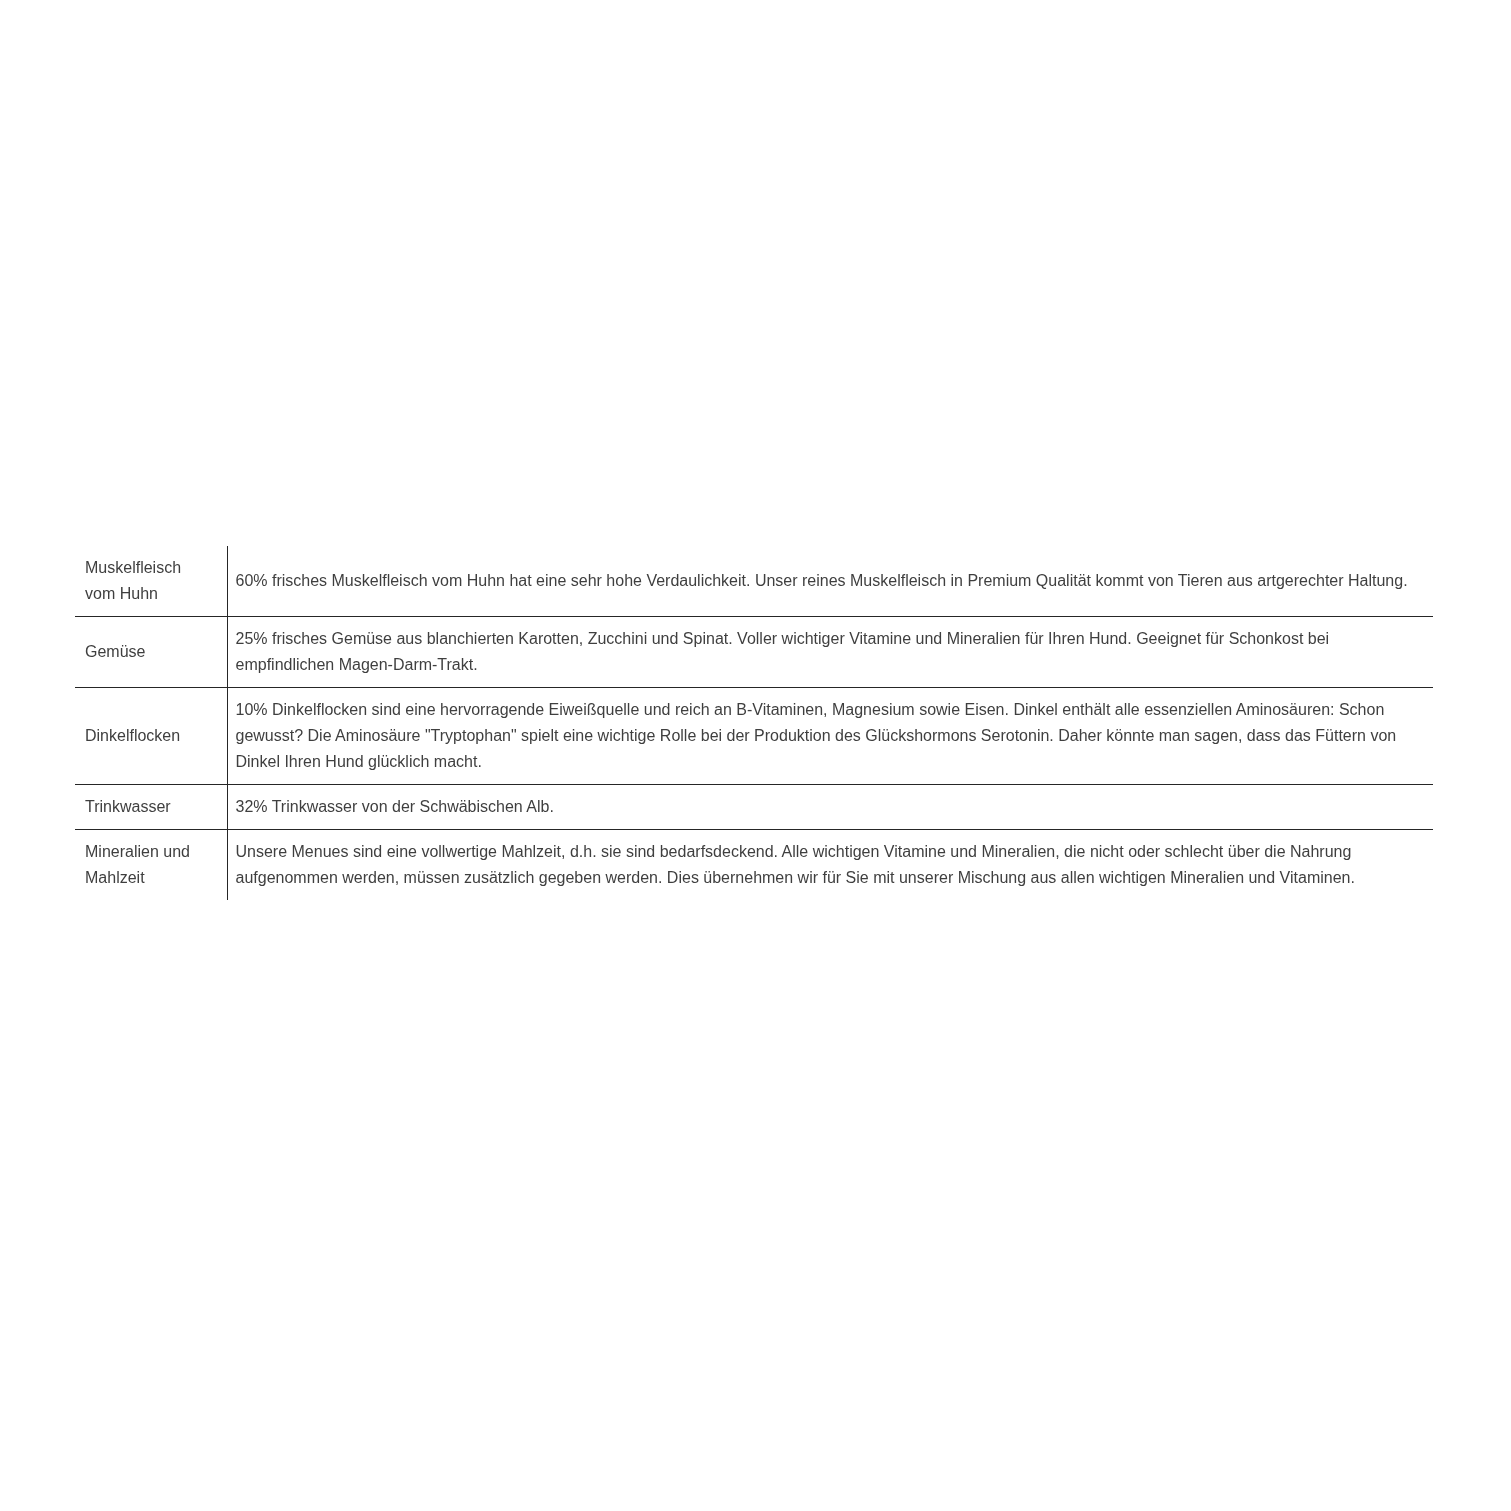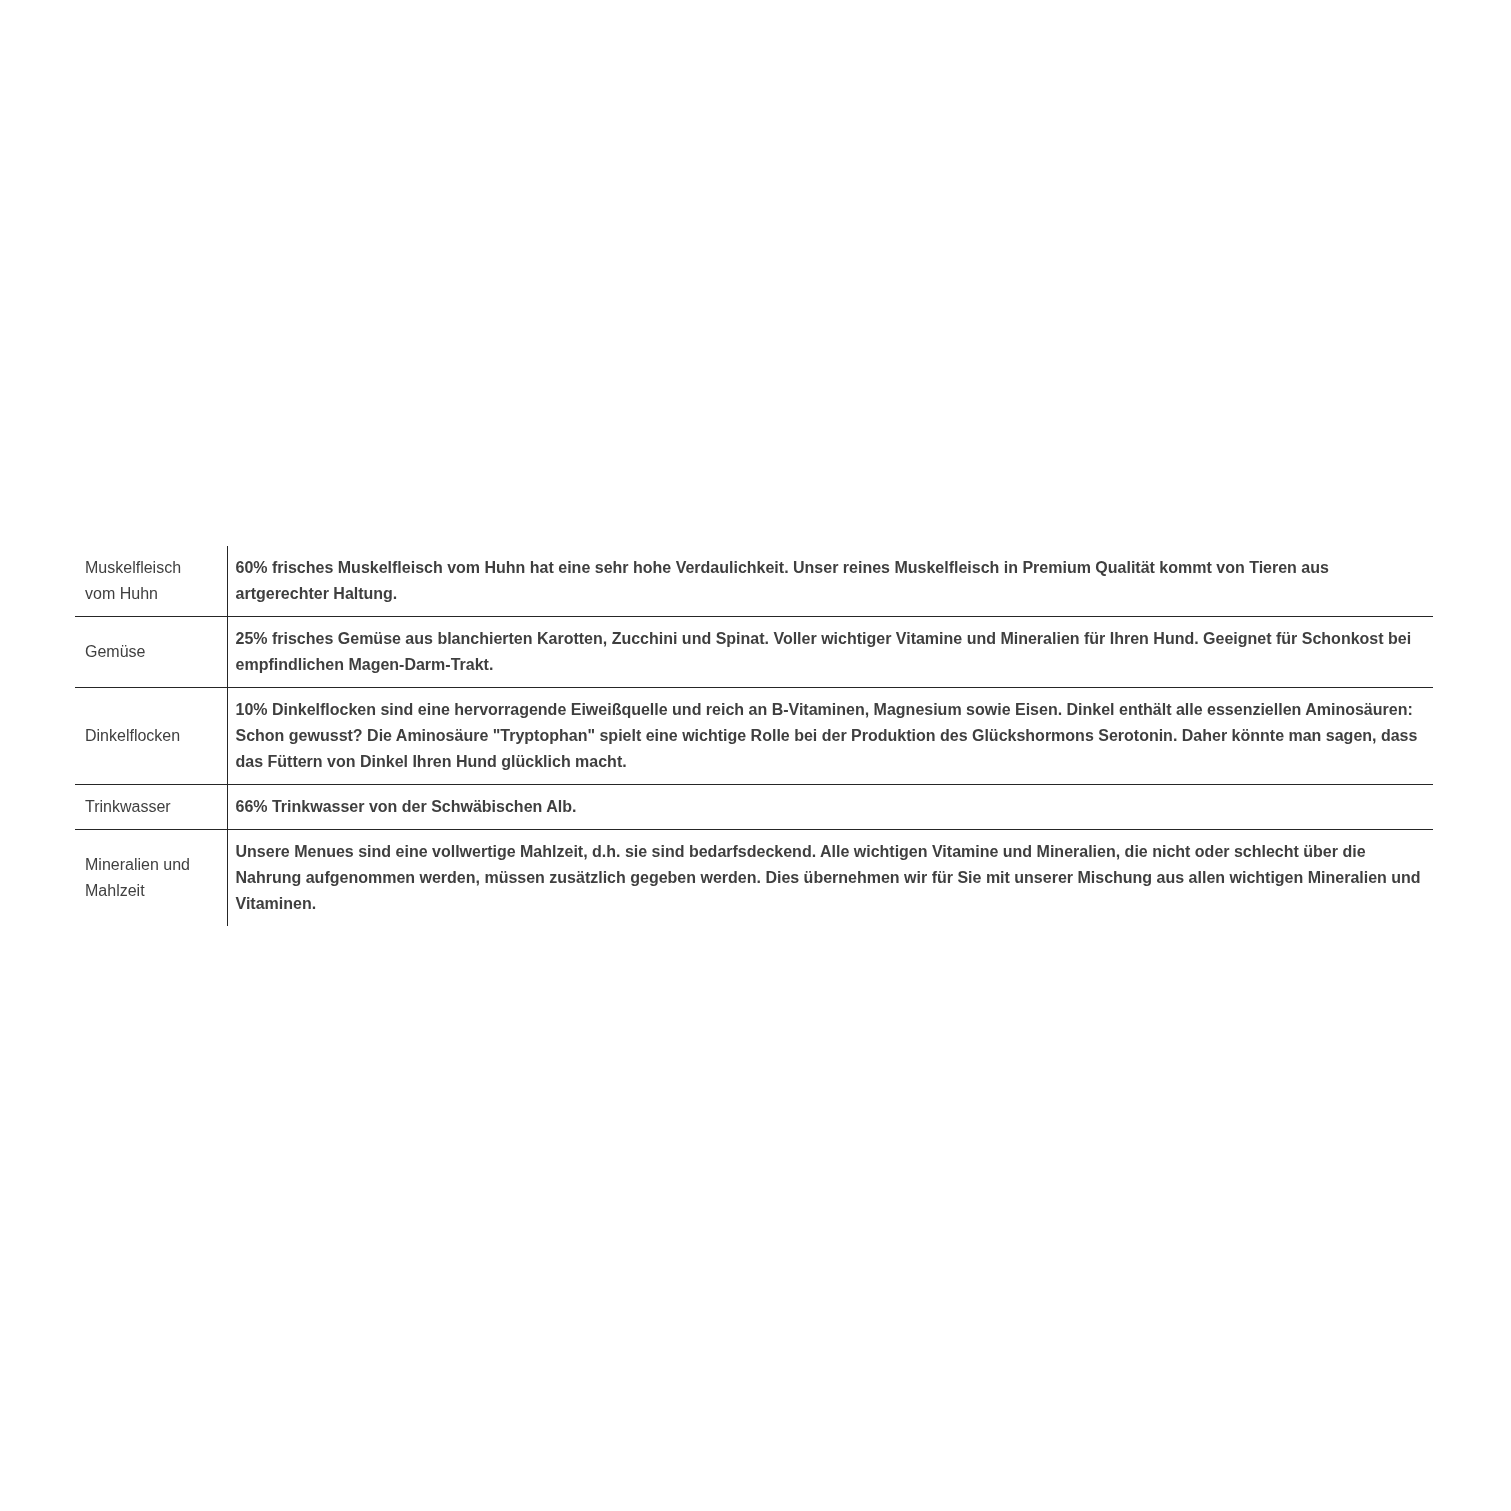--- a/index.html
+++ b/index.html
@@ -37,21 +37,20 @@
     vertical-align: middle;
     word-wrap: break-word;
   }
   td.label-cell {
     width: 152px;
     border-right: 1px solid var(--border);
     padding: 9px 24px 9px 10px;
   }
   td.desc-cell {
     padding: 9px 10px 9px 8px;
-    font-weight: bold;
   }
   tr.row + tr.row td {
     border-top: 1px solid var(--border);
   }
 </style>
 </head>
 <body>
 
 <div class="page">
   <table class="ingredients">
@@ -63,21 +62,21 @@
       <tr class="row">
         <td class="label-cell">Gemüse</td>
         <td class="desc-cell">25% frisches Gemüse aus blanchierten Karotten, Zucchini und Spinat. Voller wichtiger Vitamine und Mineralien für Ihren Hund. Geeignet für Schonkost bei empfindlichen Magen-Darm-Trakt.</td>
       </tr>
       <tr class="row">
         <td class="label-cell">Dinkelflocken</td>
         <td class="desc-cell">10% Dinkelflocken sind eine hervorragende Eiweißquelle und reich an B-Vitaminen, Magnesium sowie Eisen. Dinkel enthält alle essenziellen Aminosäuren: Schon gewusst? Die Aminosäure "Tryptophan" spielt eine wichtige Rolle bei der Produktion des Glückshormons Serotonin. Daher könnte man sagen, dass das Füttern von Dinkel Ihren Hund glücklich macht.</td>
       </tr>
       <tr class="row">
         <td class="label-cell">Trinkwasser</td>
-        <td class="desc-cell">66% Trinkwasser von der Schwäbischen Alb.</td>
+        <td class="desc-cell">32% Trinkwasser von der Schwäbischen Alb.</td>
       </tr>
       <tr class="row">
         <td class="label-cell">Mineralien und Mahlzeit</td>
         <td class="desc-cell">Unsere Menues sind eine vollwertige Mahlzeit, d.h. sie sind bedarfsdeckend. Alle wichtigen Vitamine und Mineralien, die nicht oder schlecht über die Nahrung aufgenommen werden, müssen zusätzlich gegeben werden. Dies übernehmen wir für Sie mit unserer Mischung aus allen wichtigen Mineralien und Vitaminen.</td>
       </tr>
     </tbody>
   </table>
 </div>
 
 </body></html>

